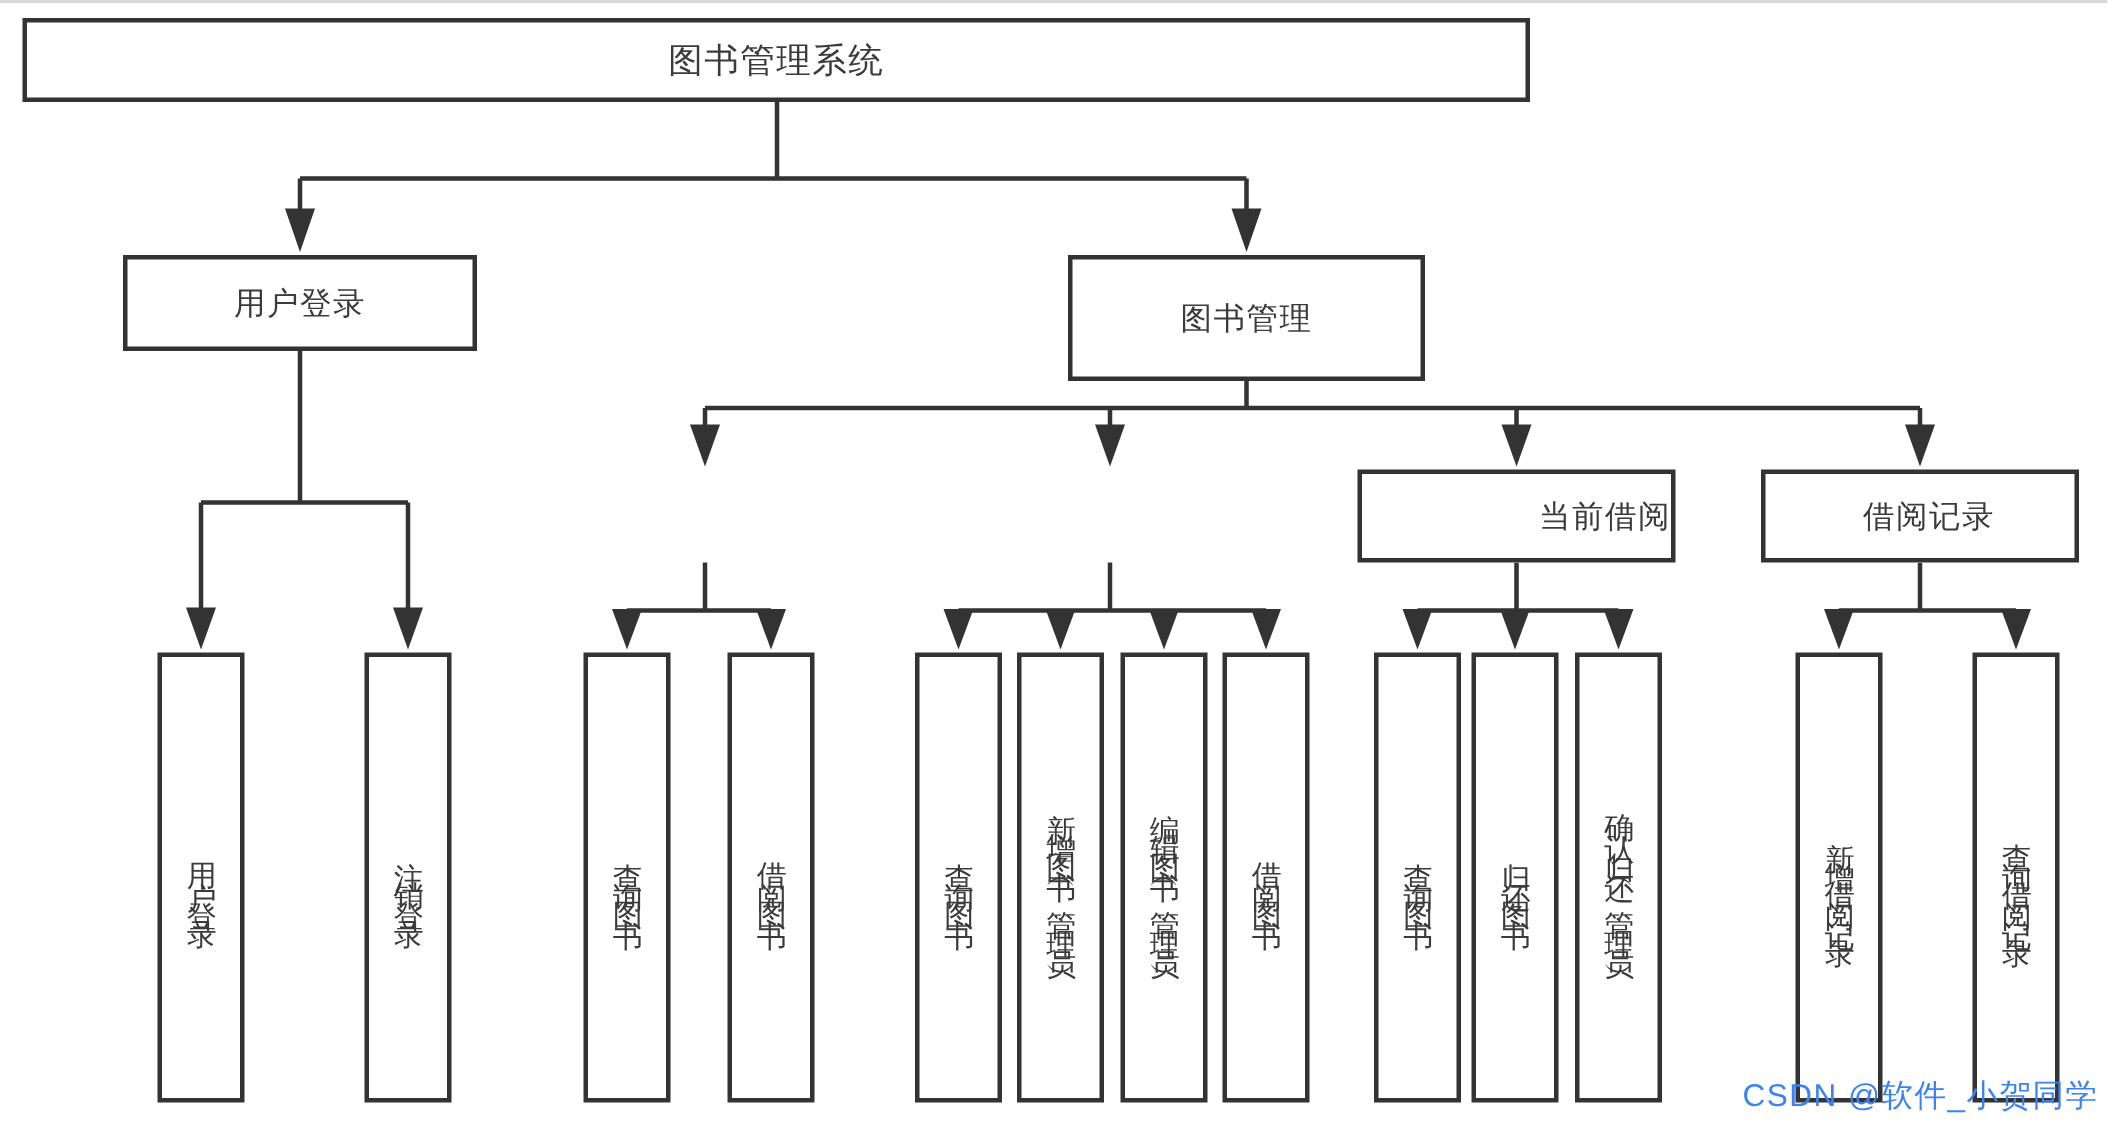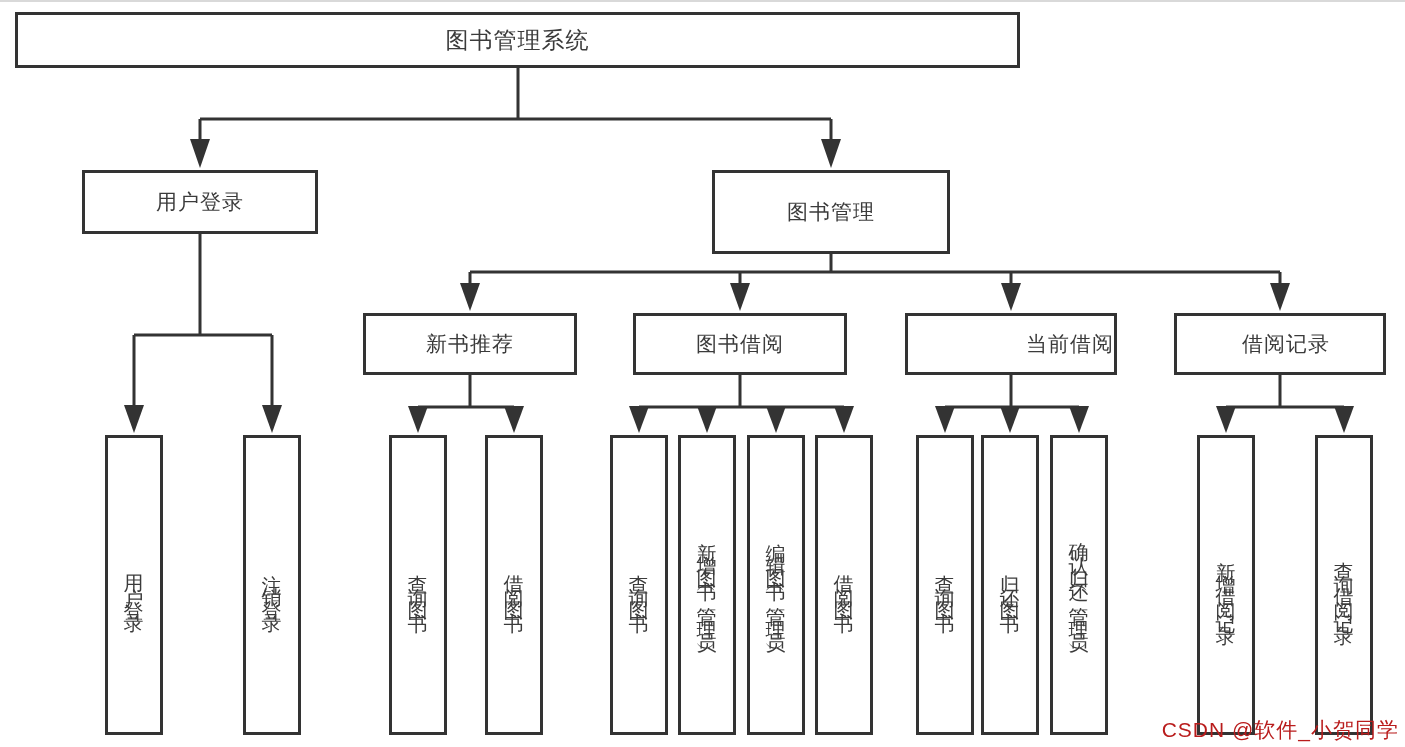--- a/index.html
+++ b/index.html
@@ -42,21 +42,21 @@
     font-size: 20px;
     letter-spacing: 13px;
     line-height: 1;
     white-space: normal;
   }
   .watermark {
     position: absolute;
     right: 6px;
     bottom: 3px;
     font-size: 21px;
-    color: #b91c1c;
+    color: #3b82f6;
     letter-spacing: 1px;
     z-index: 4;
   }
 </style>
 </head>
 <body>
 
 <div class="canvas">
 
   <div class="edge-artifact"></div>
@@ -115,26 +115,20 @@
     <span class="lbl">图书管理系统</span>
   </div>
 
   <div class="box" style="left:82px; top:170px; width:236px; height:64px;">
     <span class="lbl">用户登录</span>
   </div>
   <div class="box" style="left:712px; top:170px; width:238px; height:84px;">
     <span class="lbl">图书管理</span>
   </div>
 
-  <div class="box" style="left:363px; top:313px; width:214px; height:62px;">
-    <span class="lbl">新书推荐</span>
-  </div>
-  <div class="box" style="left:633px; top:313px; width:214px; height:62px;">
-    <span class="lbl">图书借阅</span>
-  </div>
   <div class="box" style="left:905px; top:313px; width:212px; height:62px;justify-content:flex-end;">
     <span class="lbl">当前借阅</span>
   </div>
   <div class="box" style="left:1174px; top:313px; width:212px; height:62px;padding-left:12px;">
     <span class="lbl">借阅记录</span>
   </div>
 
   <div class="box leaf" style="left:105px; top:435px; width:58px; height:300px;">
     <span class="lbl">用户登录</span>
   </div>

